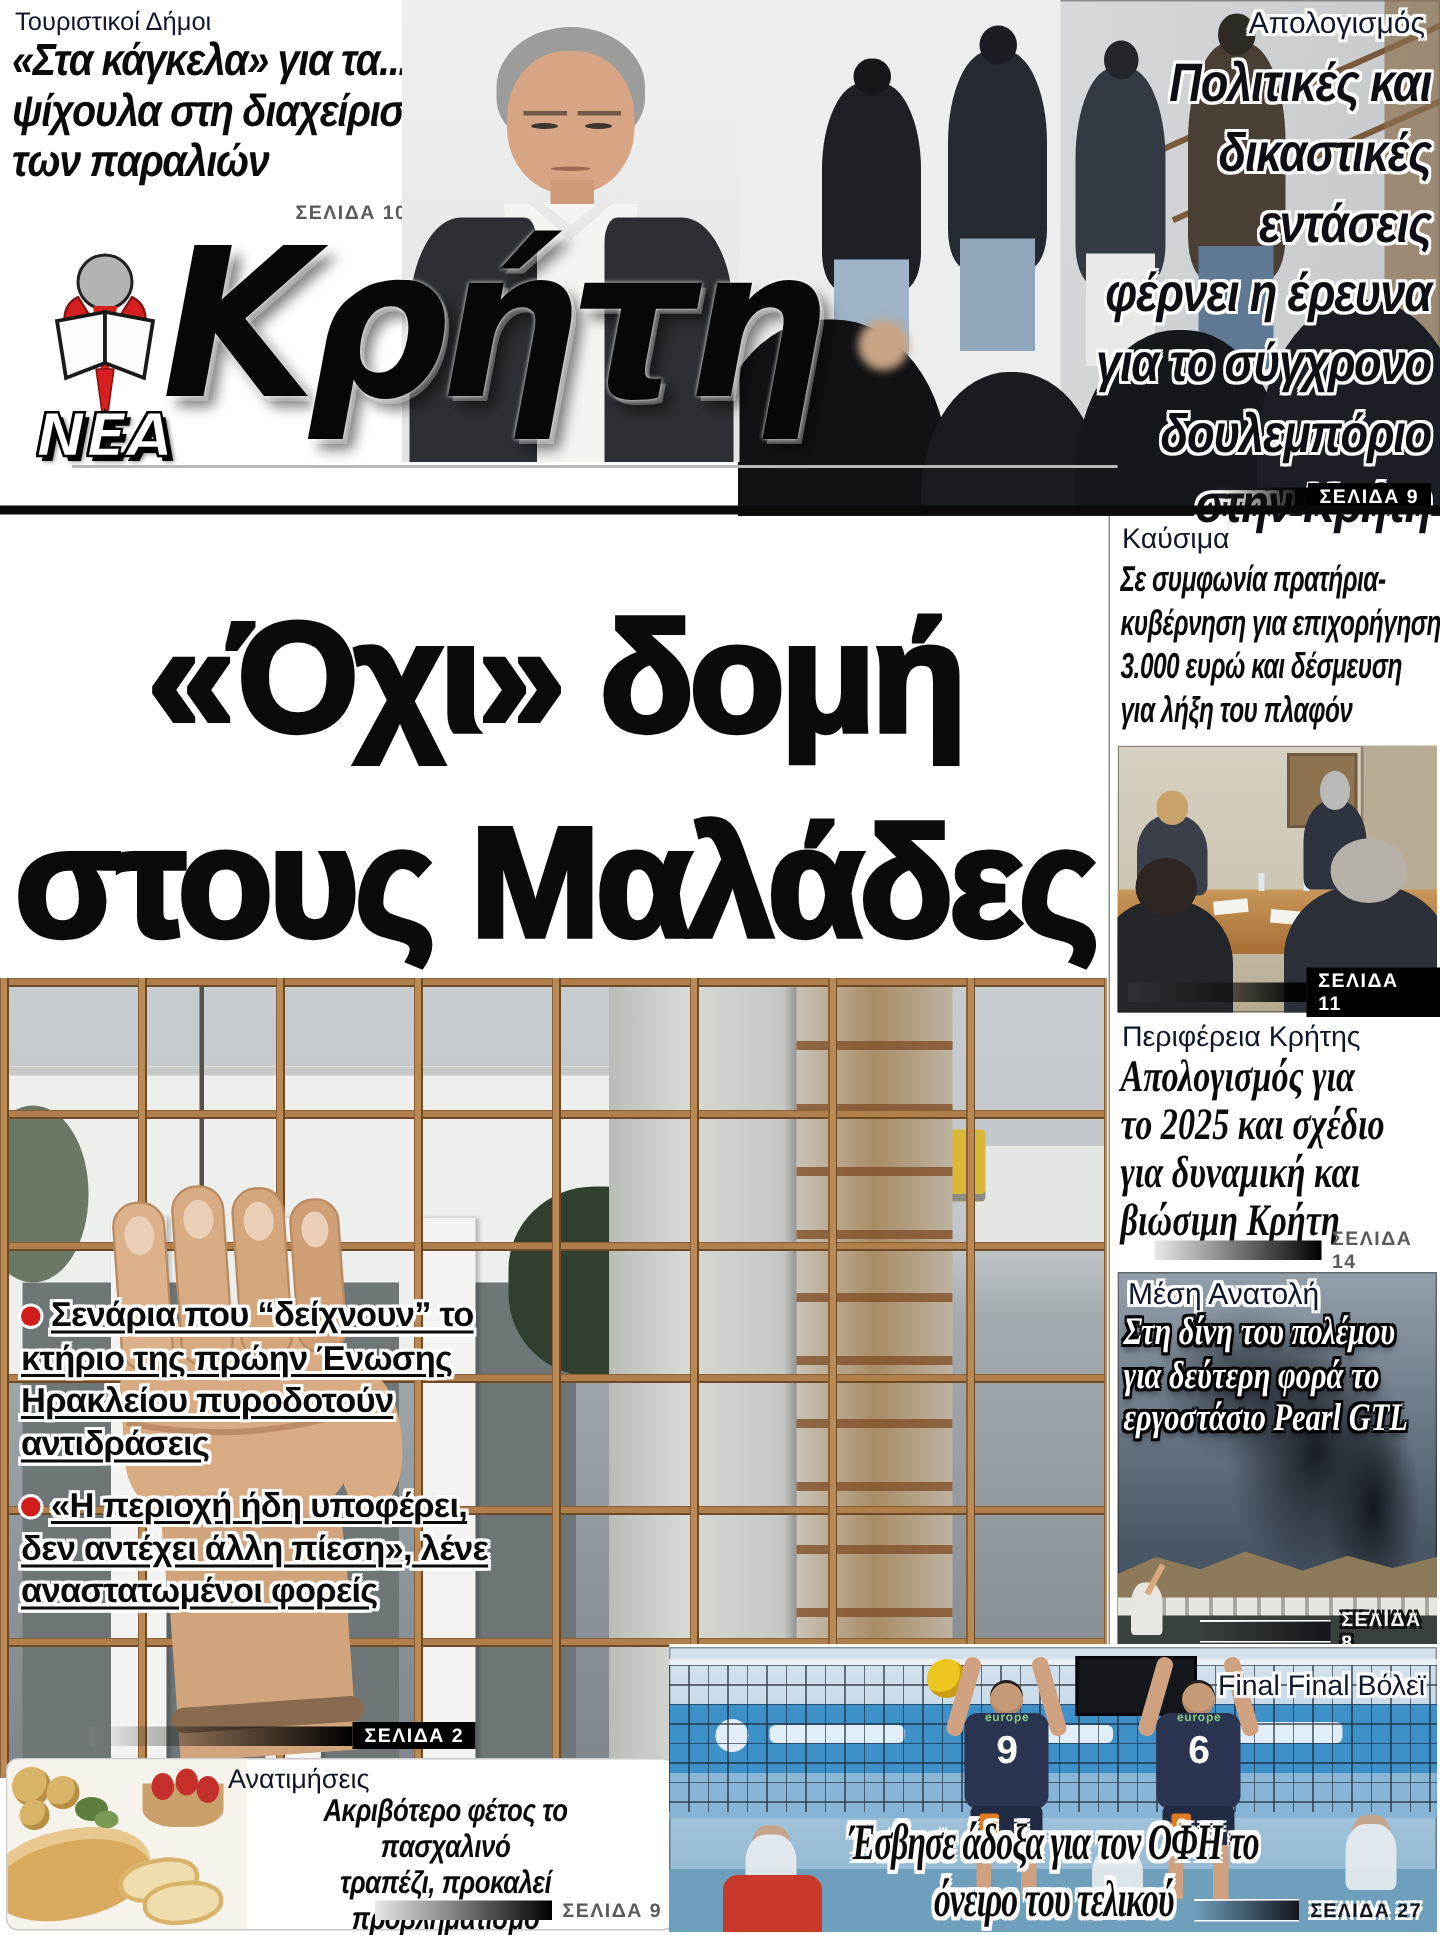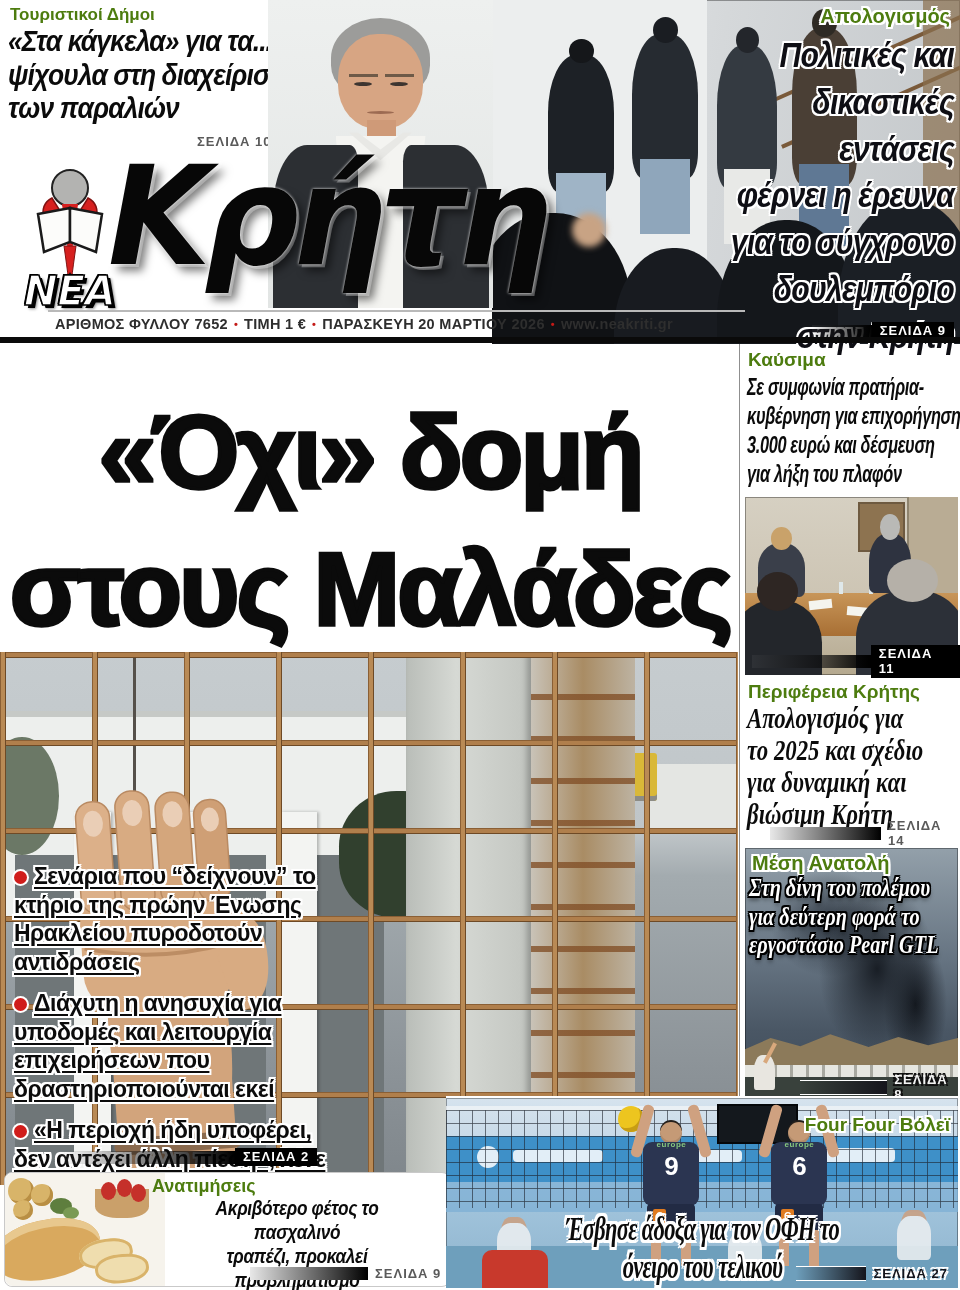--- a/index.html
+++ b/index.html
@@ -3,21 +3,21 @@
 <meta charset="utf-8">
 <style>
   html,body{margin:0;padding:0;background:#777;}
   .page{position:relative;width:960px;height:1290px;background:#ffffff;overflow:hidden;
         font-family:"Liberation Sans",sans-serif;color:#0b0b0b;border-bottom:3px solid #000;}
   .abs{position:absolute;}
   .photo{position:absolute;overflow:hidden;box-shadow:inset 0 0 0 1px rgba(0,0,0,.35);}
 
   
   .lines{white-space:pre-line;}
-  .red-label{color:#4d7c0f;font-weight:700;}
+  .red-label{color:#0f172a;font-weight:400;}
   .halo-w{text-shadow:-2px -2px 0 #fff,2px -2px 0 #fff,-2px 2px 0 #fff,2px 2px 0 #fff,-2px 0 0 #fff,2px 0 0 #fff,0 -2px 0 #fff,0 2px 0 #fff;}
   .halo-k{text-shadow:-2px -2px 0 #000,2px -2px 0 #000,-2px 2px 0 #000,2px 2px 0 #000,-2px 0 0 #000,2px 0 0 #000,0 -2px 0 #000,0 2px 0 #000,0 4px 5px rgba(0,0,0,.55);}
 
   
   .pm{position:absolute;display:flex;align-items:center;font-weight:700;font-size:13px;letter-spacing:1px;height:18px;}
   .pm .bar{display:inline-block;height:13px;margin-right:7px;}
   .pm-grey{color:#5a5a5a;}
   .pm-grey .bar{background:linear-gradient(90deg,#e8e8e8,#000);}
   .pm-dark{color:#fff;}
   .pm-dark .seg{background:#000;padding:1px 8px 2px;}
@@ -263,23 +263,20 @@
     <path d="M40 36 L48 100 L56 36 Z" fill="#d6201f"></path>
     <path d="M48 40 L16 46 L22 84 L48 74 Z" fill="#fcfcfa" stroke="#1a1a1a" stroke-width="2.5"></path>
     <path d="M48 40 L80 46 L74 84 L48 74 Z" fill="#fcfcfa" stroke="#1a1a1a" stroke-width="2.5"></path>
     <path d="M42 78 Q48 120 48 128 Q48 120 54 78 Z" fill="#d6201f" stroke="#801212" stroke-width="1"></path>
     <path d="M48 104 L40 118 L48 138 L56 118 Z" fill="#141414"></path>
     <line x1="48" y1="118" x2="48" y2="134" stroke="#fff" stroke-width="2"></line>
   </svg>
   <div class="abs logo-small">ΝΕΑ</div>
   <div class="abs logo-big">Κρήτη</div>
   <div class="abs grey-rule"></div>
-  <div class="abs issue-line">
-    <span>ΑΡΙΘΜΟΣ ΦΥΛΛΟΥ 7652</span><span class="dot">•</span><span>ΤΙΜΗ 1 €</span><span class="dot">•</span><span>ΠΑΡΑΣΚΕΥΗ 20 ΜΑΡΤΙΟΥ 2026</span><span class="dot">•</span><span>www.neakriti.gr</span>
-  </div>
   <div class="abs black-rule"></div>
 
   <div class="abs lead-head lines">«Όχι» δομή
 στους Μαλάδες</div>
   <div class="abs v-divider"></div>
 
   <div class="photo mainphoto">
     <div class="m-building"></div>
     <div class="m-open" style="left:2%;width:16%;"></div>
     <div class="m-open" style="left:22%;width:14%;"></div>
@@ -307,21 +304,20 @@
       <ellipse cx="175" cy="54" rx="10" ry="13" fill="#eaceb6"></ellipse>
       <ellipse cx="212" cy="62" rx="9" ry="12" fill="#eaceb6"></ellipse>
       <path d="M226 150 Q262 160 260 212 Q258 252 226 256 L210 200 Z" fill="#d8ab82"></path>
       <path d="M78 182 Q152 202 224 186" stroke="#bc8d64" stroke-width="4" fill="none"></path>
       <rect x="94" y="374" width="128" height="17" rx="8" fill="#8a6a4e"></rect>
     </svg>
   </div>
 
   <div class="abs bullets">
     <div class="bullet"><span class="dot"></span><span class="txt">Σενάρια που “δείχνουν” το κτήριο της πρώην Ένωσης Ηρακλείου πυροδοτούν αντιδράσεις</span></div>
-    <div class="bullet"><span class="dot"></span><span class="txt">Διάχυτη η ανησυχία για υποδομές και λειτουργία επιχειρήσεων που δραστηριοποιούνται εκεί</span></div>
     <div class="bullet"><span class="dot"></span><span class="txt">«Η περιοχή ήδη υποφέρει, δεν αντέχει άλλη πίεση», λένε αναστατωμένοι φορείς</span></div>
   </div>
   <div class="pm pm-dark" style="left:60px;top:1148px;z-index:8;">
     <span class="bar" style="width:175px;"></span>
       <span class="seg">ΣΕΛΙΔΑ 2</span>
   </div>
 
   <div class="abs red-label col-label" style="top:349px;">Καύσιμα</div>
   <div class="abs fuel-head lines">Σε συμφωνία πρατήρια-
 κυβέρνηση για επιχορήγηση
@@ -418,21 +414,21 @@
       <div class="v-shorts">
           <span class="v-gpatch">G</span>
         </div>
       <div class="v-legs"></div>
     </div>
     <div class="vb-def" style="left:10%;"></div>
     <div class="vb-def" style="left:55%;top:70%;"></div>
     <div class="vb-def" style="left:88%;top:62%;"></div>
     <div class="vb-red"></div>
   </div>
-  <div class="abs red-label volley-label halo-w">Four Four Βόλεϊ</div>
+  <div class="abs red-label volley-label halo-w">Final Final Βόλεϊ</div>
   <div class="abs volley-head">Έσβησε άδοξα για τον ΟΦΗ το όνειρο του τελικού</div>
   <div class="pm pm-photo" style="right:12px;top:1264px;z-index:14;">
     <span class="bar" style="width:70px;"></span>
       <span class="lbl">ΣΕΛΙΔΑ 27</span>
   </div>
 
   <div class="abs food-panel">
     <div class="food">
       <div class="f-cook" style="left:2%;top:4%;width:26px;height:26px;"></div>
       <div class="f-cook" style="left:16%;top:10%;width:22px;height:22px;"></div>

